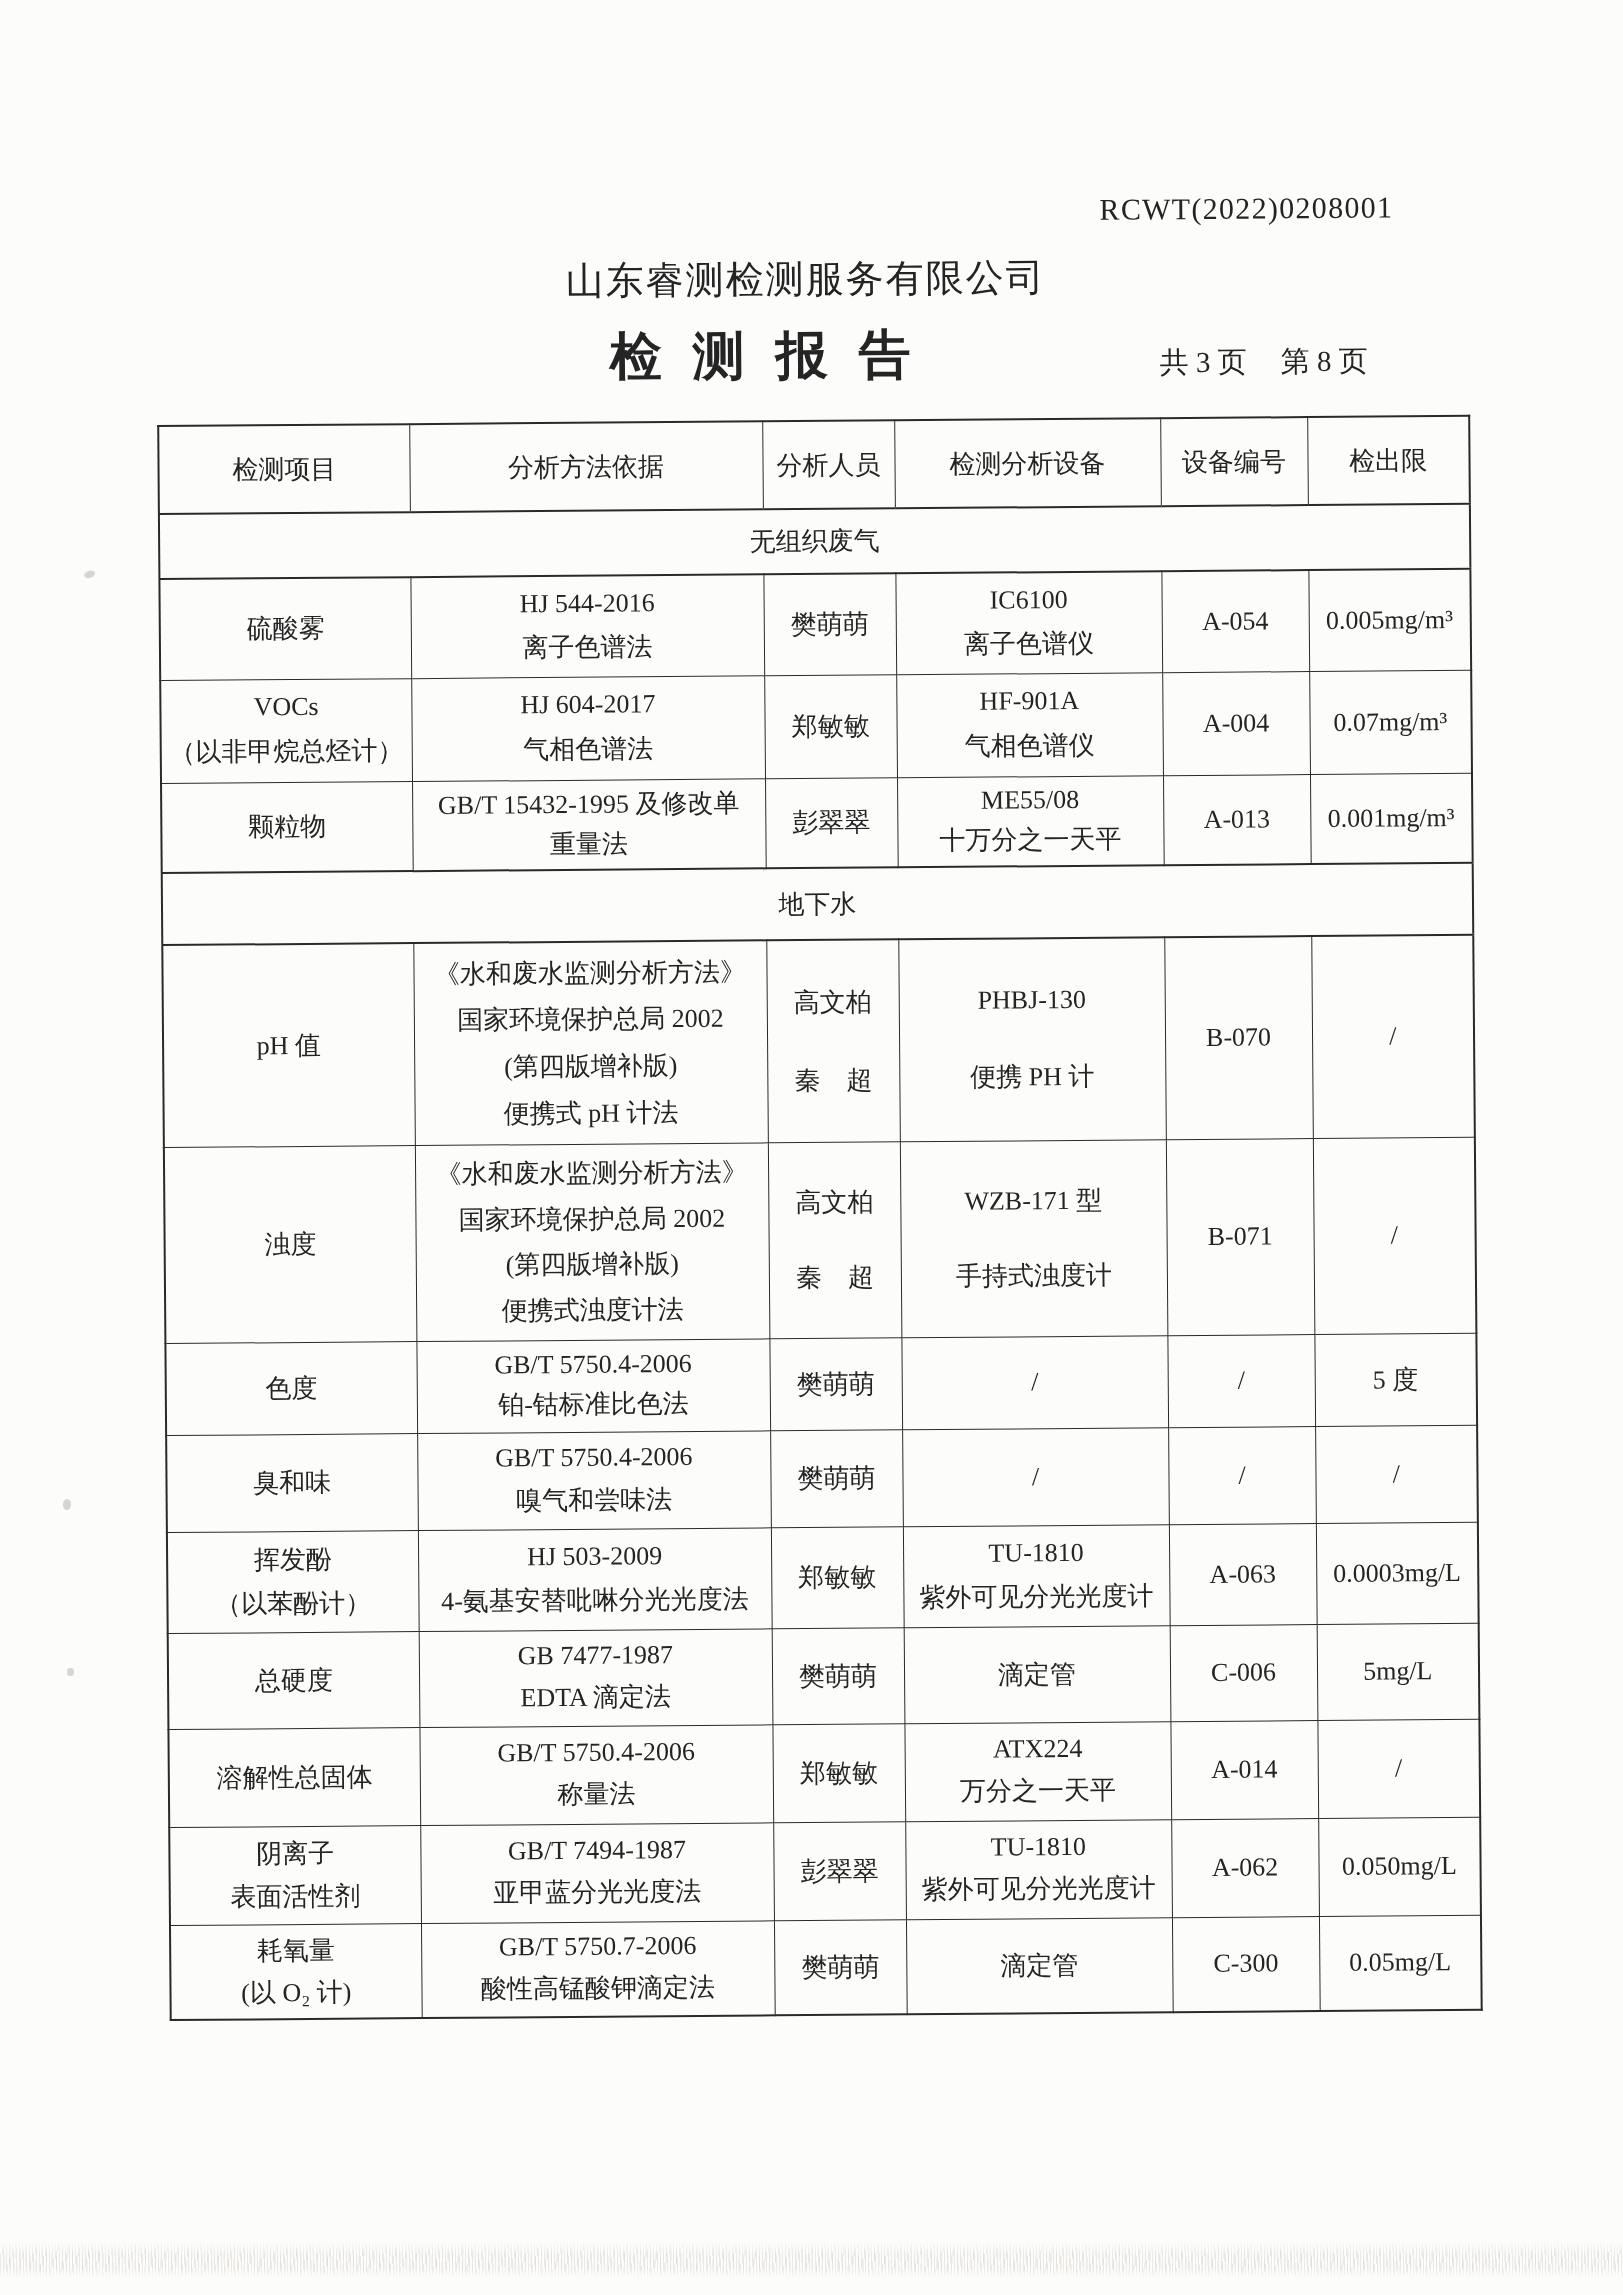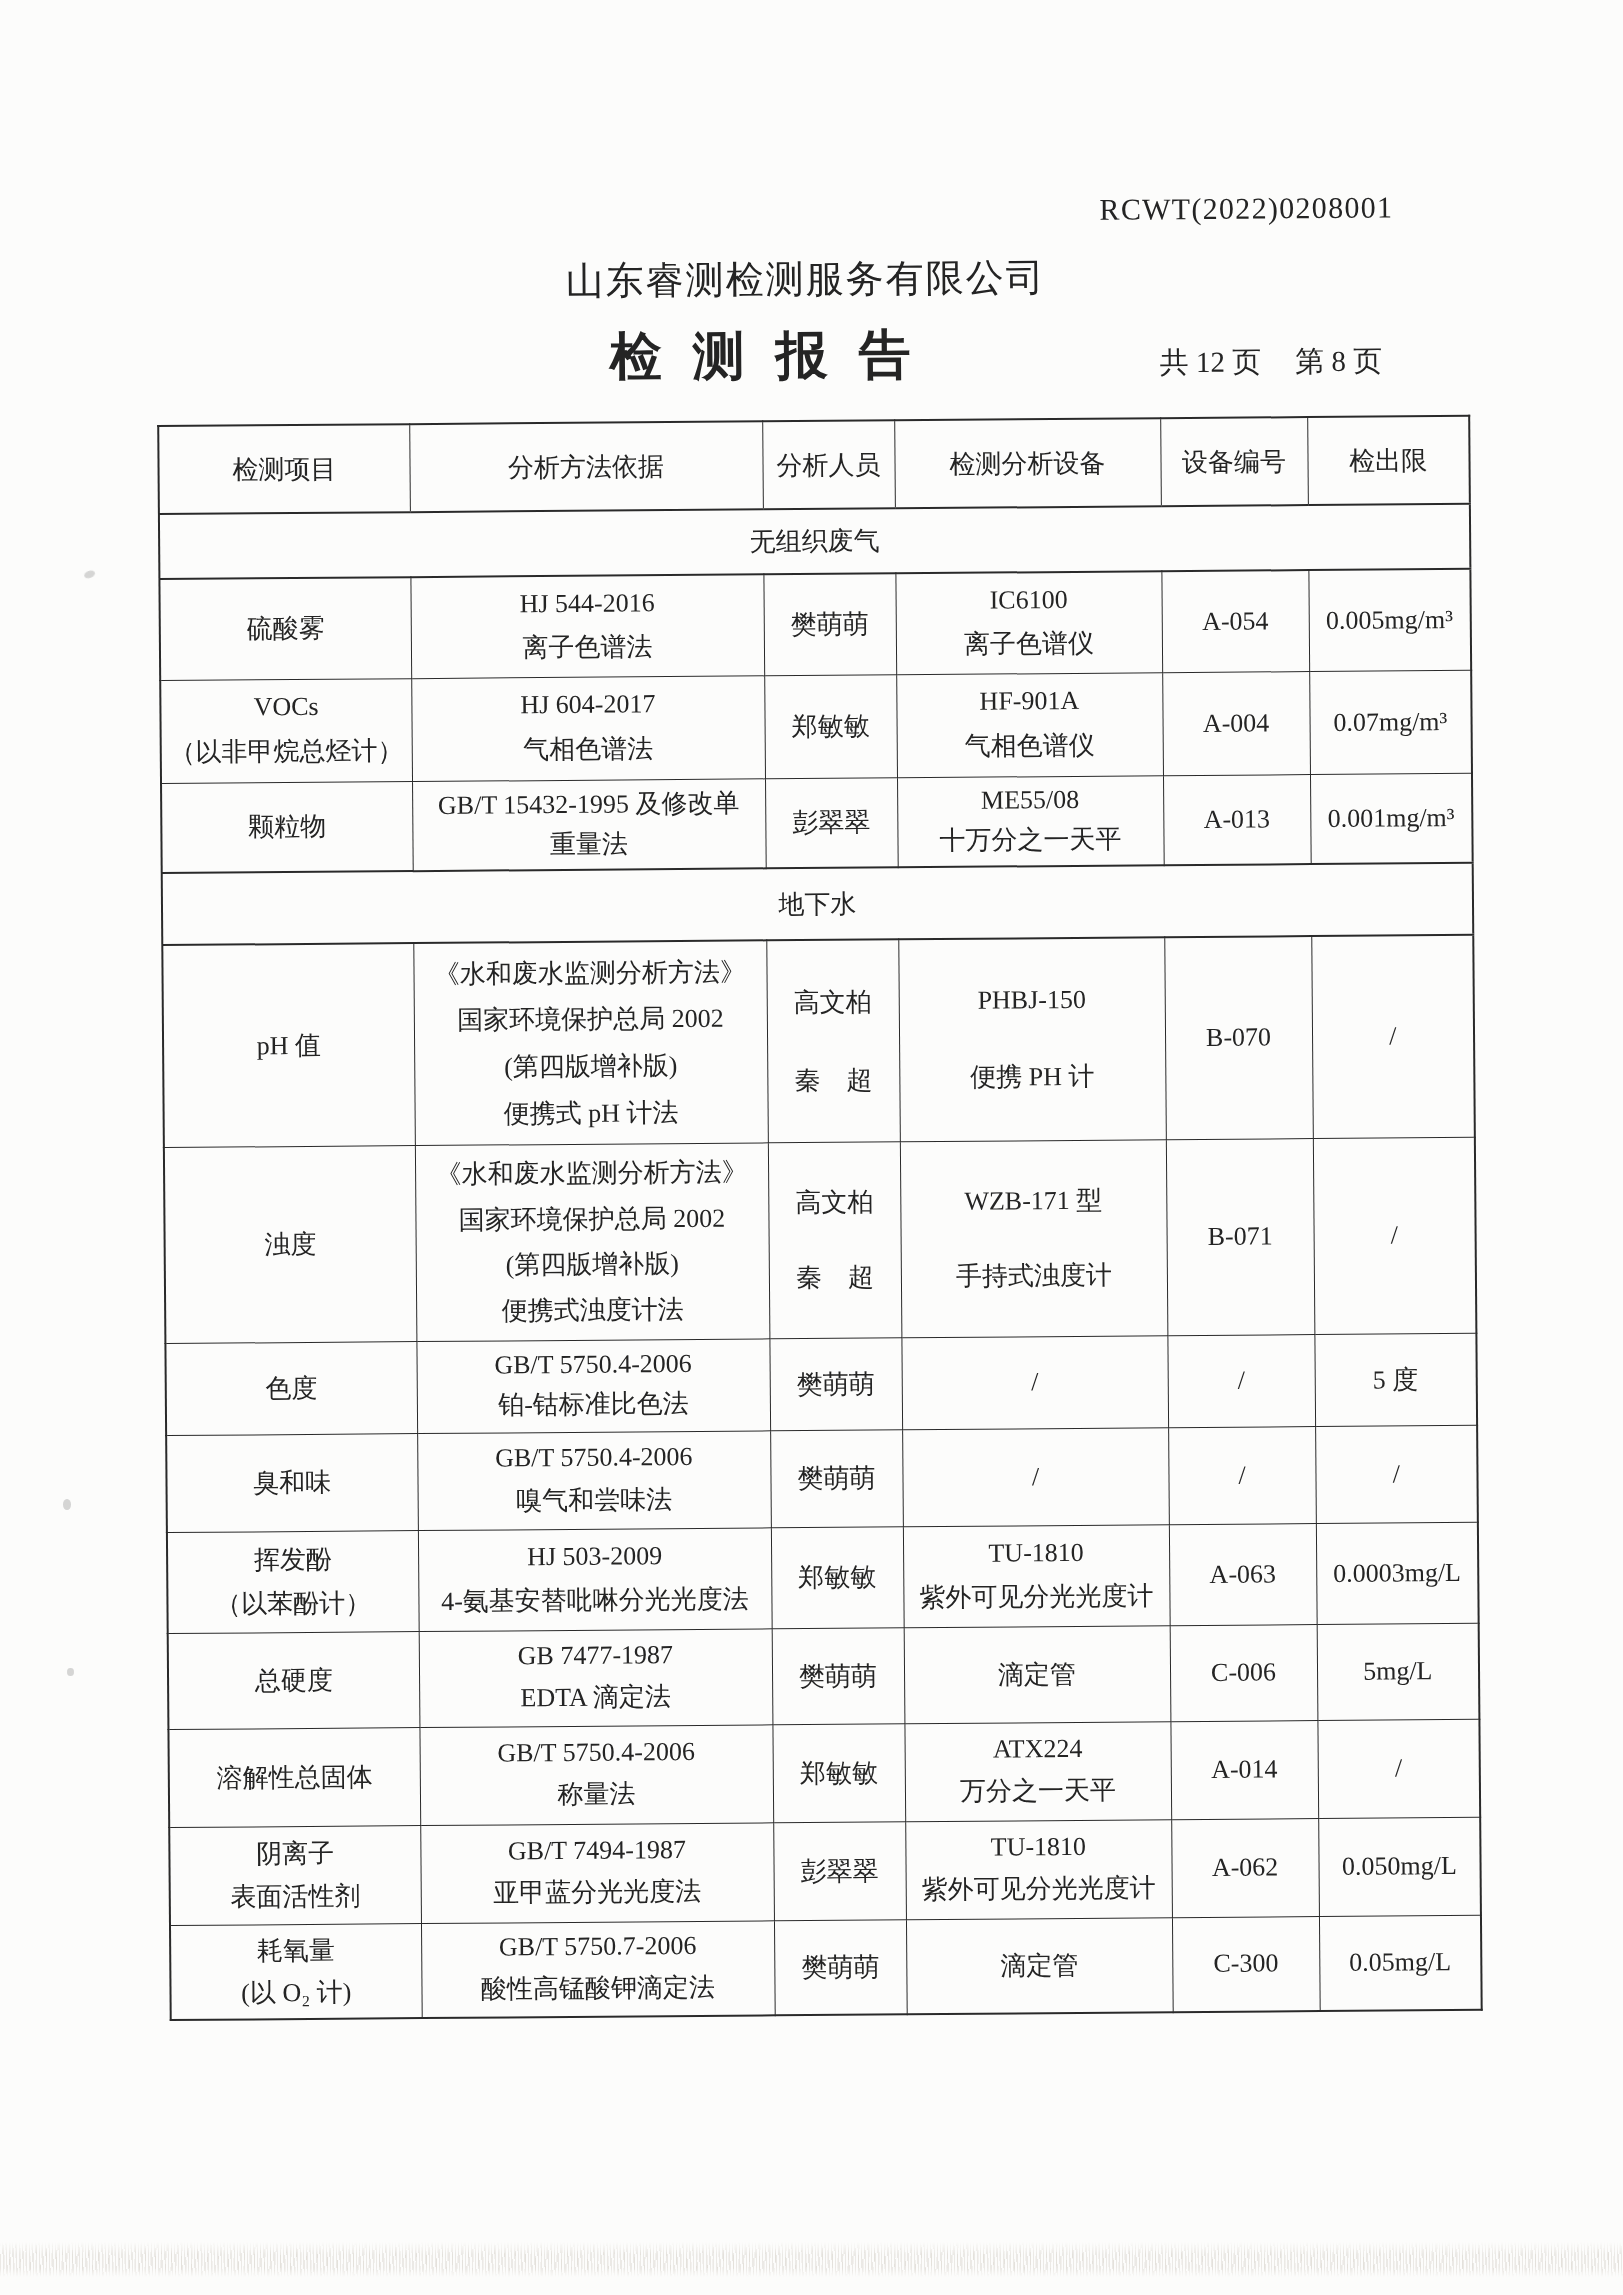--- a/index.html
+++ b/index.html
@@ -112,21 +112,21 @@
 <div class="page">
   <div class="tilt">
 
     <div class="doc-number">RCWT(2022)0208001</div>
 
     <div class="company">山东睿测检测服务有限公司</div>
 
     <div class="report-title">检测报告</div>
 
     <div class="page-info">
-      <span>共 12 页</span><span class="gap"></span><span>第 8 页</span>
+      <span>共 3 页</span><span class="gap"></span><span>第 8 页</span>
     </div>
 
     <table class="methods">
       <colgroup>
           <col style="width: 251px;">
           <col style="width: 353px;">
           <col style="width: 132px;">
           <col style="width: 266px;">
           <col style="width: 147px;">
           <col style="width: 162px;">
@@ -242,21 +242,21 @@
               </div>
             </td>
             <td>
               <div class="cell-lines" style="height: 198px;">
                 <div class="line">高文柏</div>
                 <div class="line">秦　超</div>
               </div>
             </td>
             <td>
               <div class="cell-lines" style="height: 198px;">
-                <div class="line">PHBJ-150</div>
+                <div class="line">PHBJ-130</div>
                 <div class="line">便携 PH 计</div>
               </div>
             </td>
             <td>B-070</td>
             <td>/</td>
           </tr>
           <tr style="height: 196px;">
             <td>
               <div class="cell-lines" style="height: 192px;">
                 <div class="line">浊度</div>

